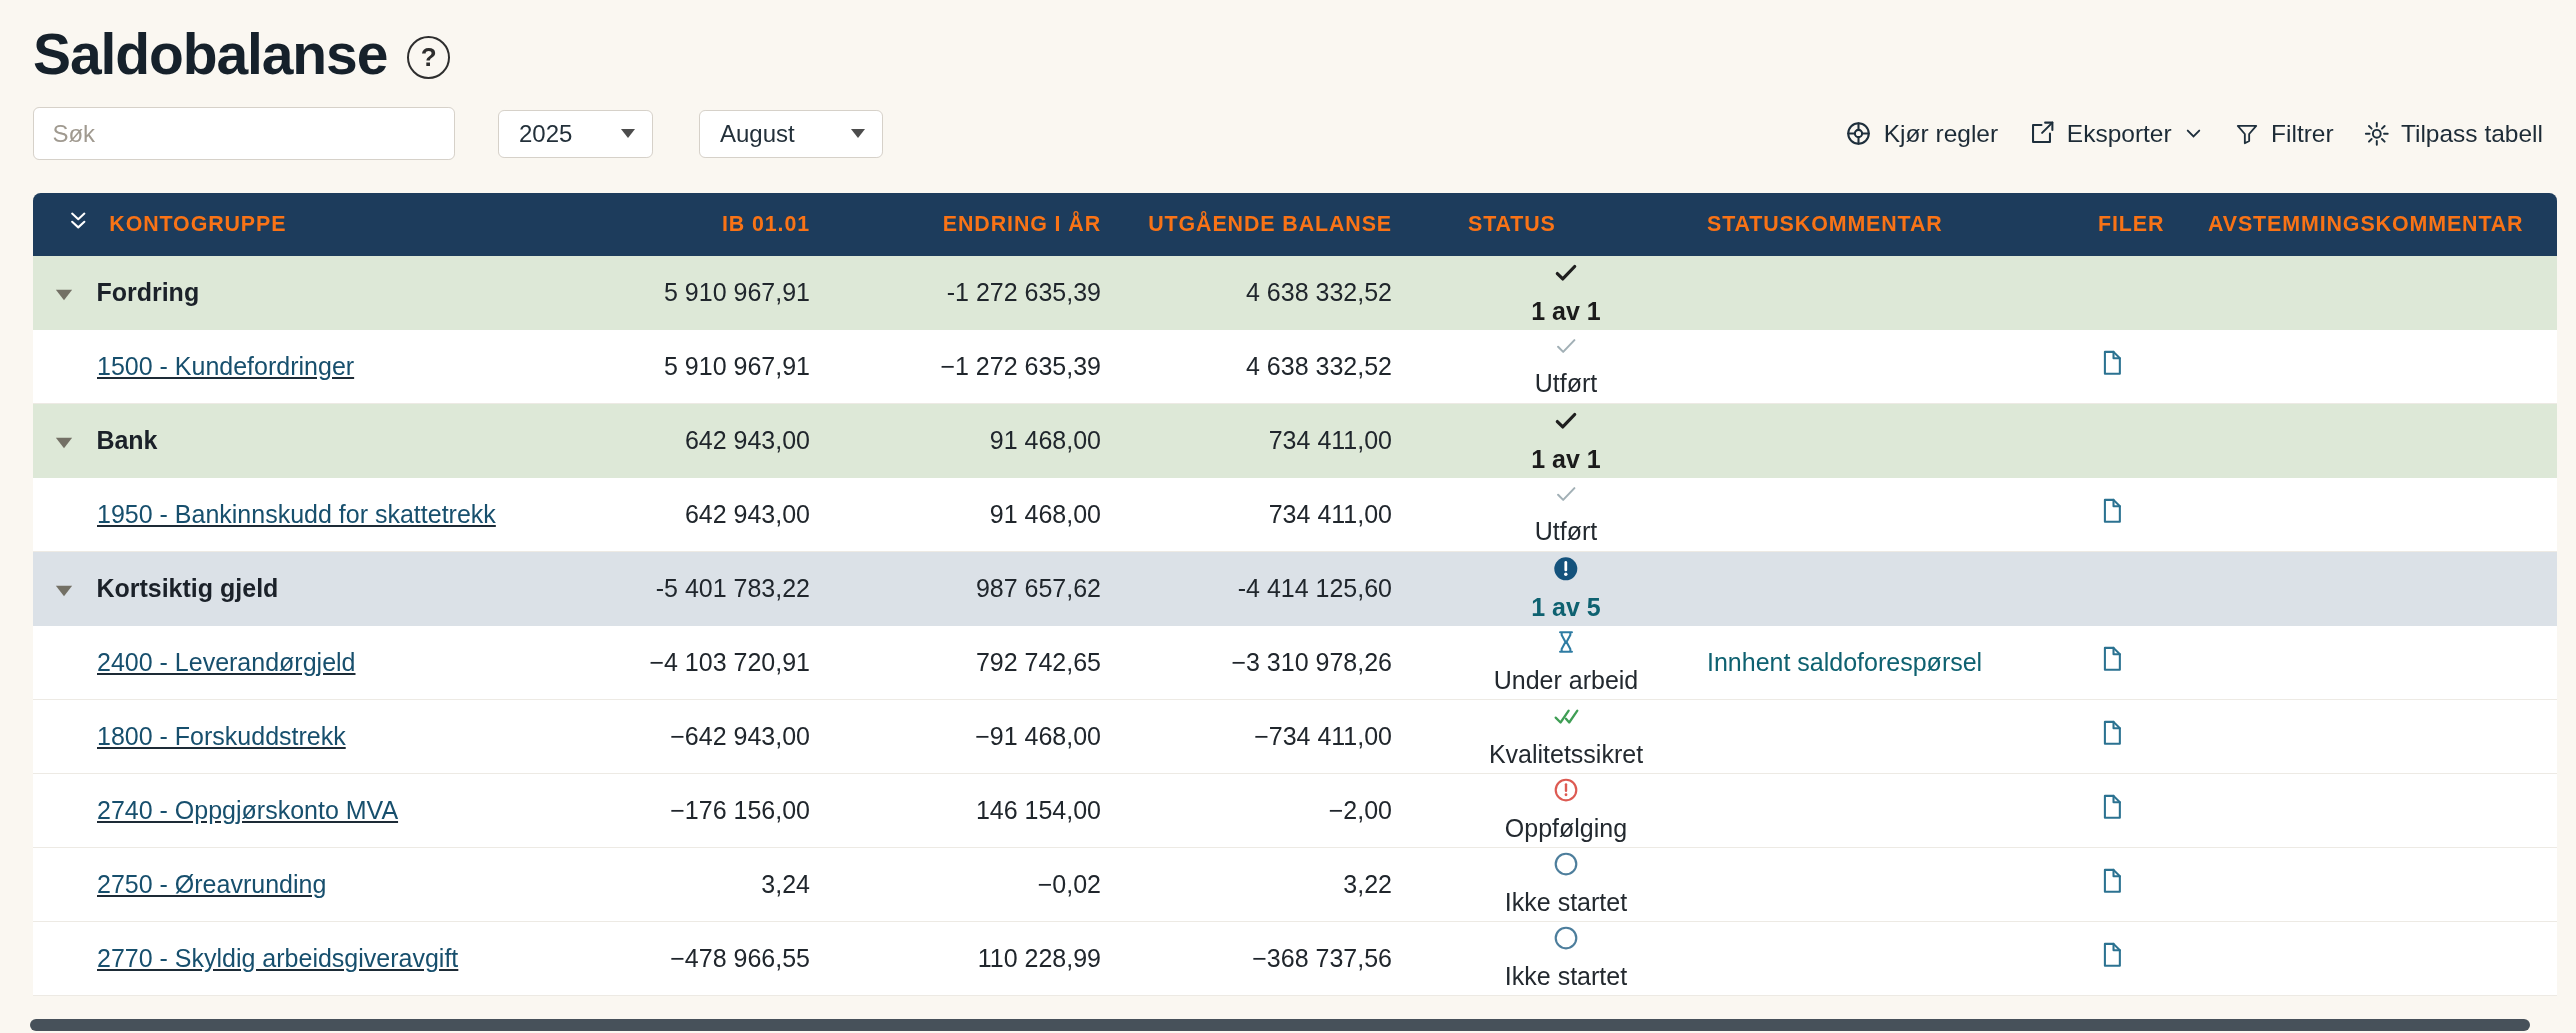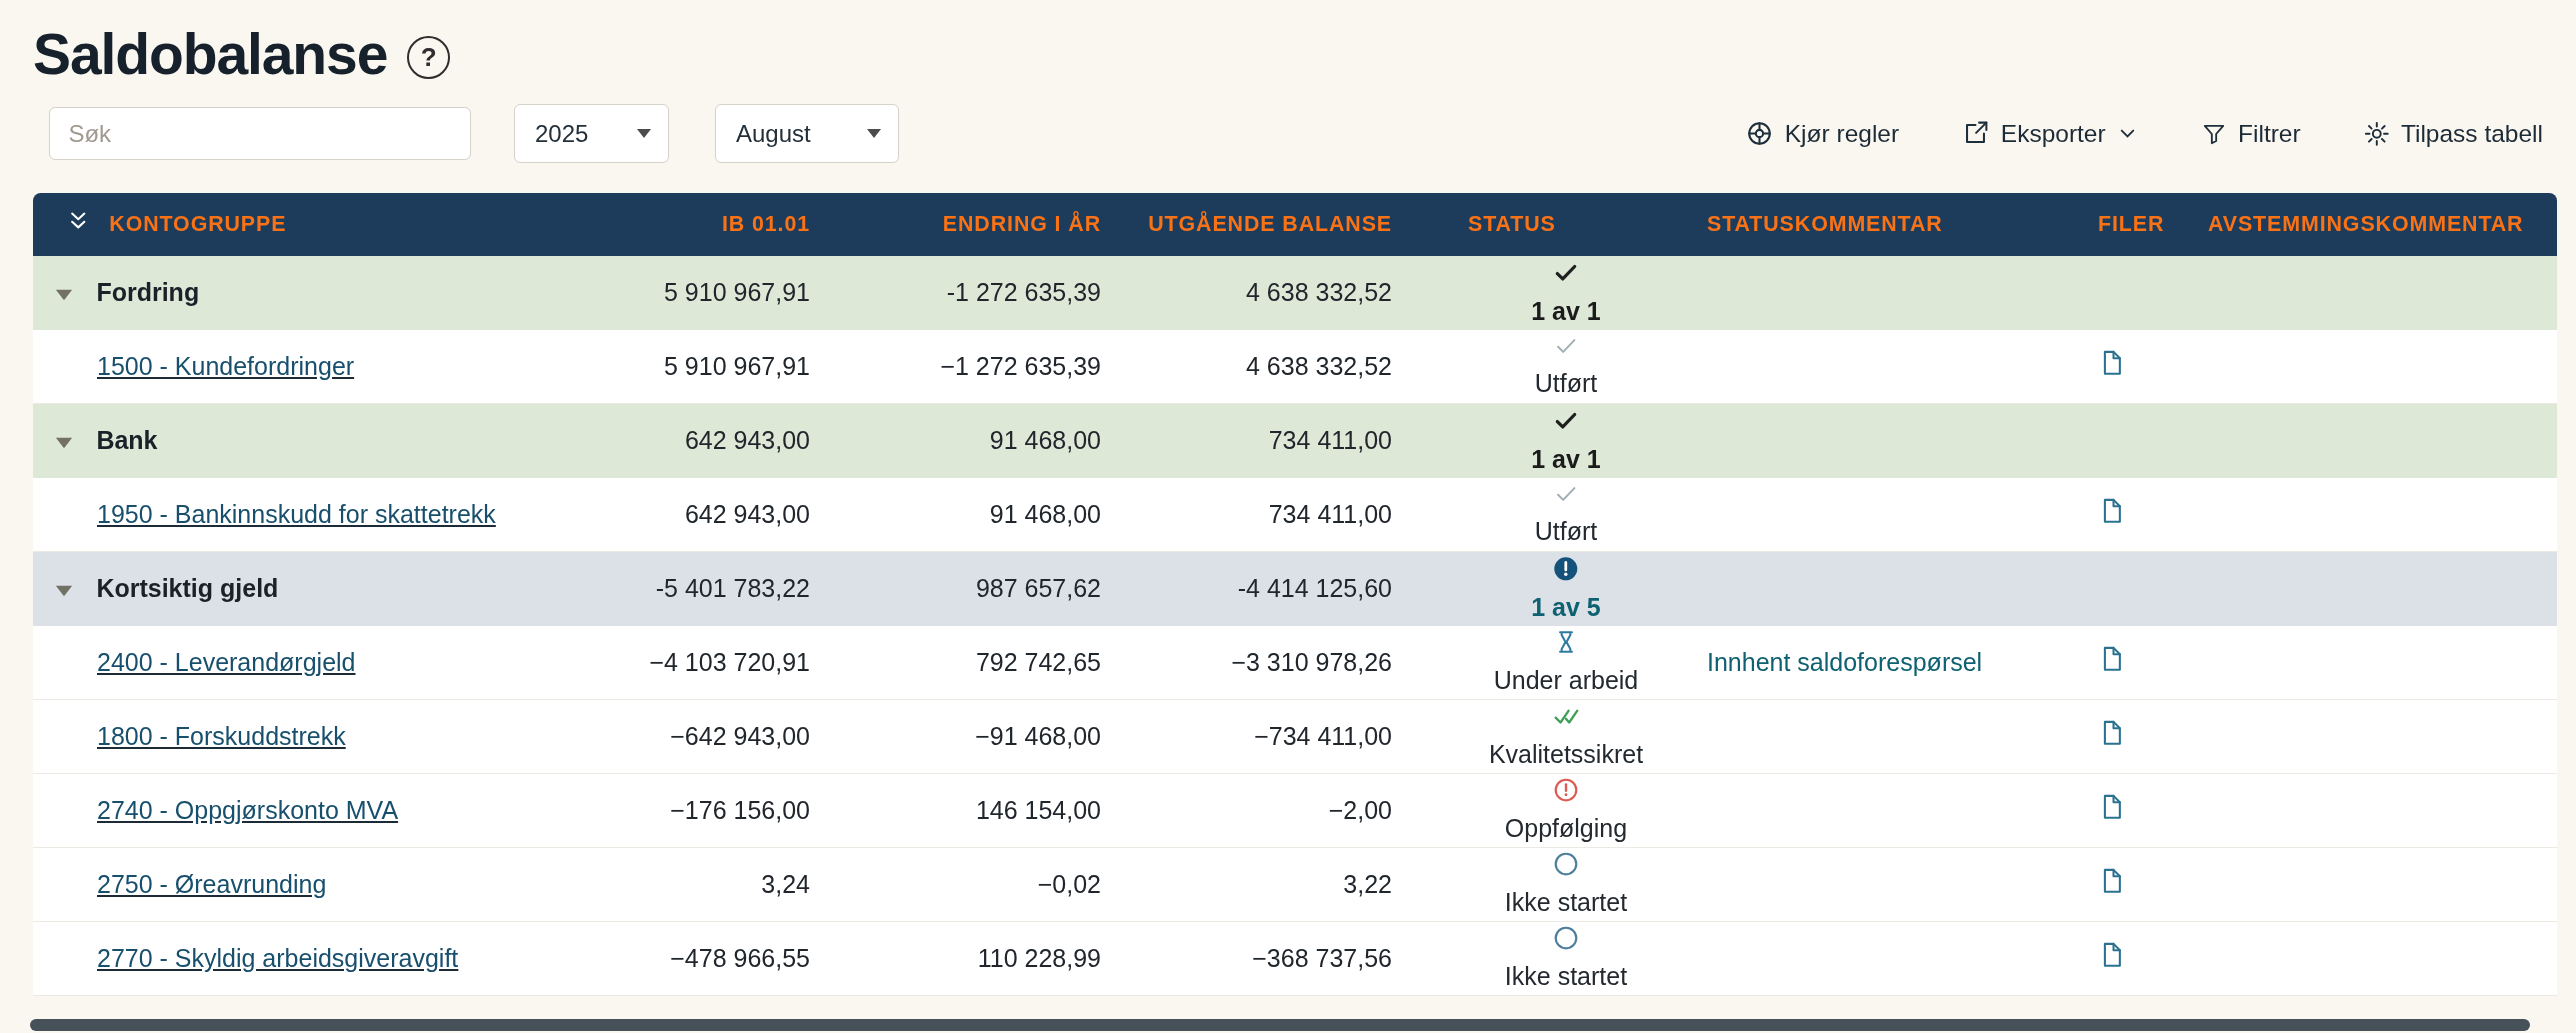--- a/index.html
+++ b/index.html
@@ -18,37 +18,37 @@
   .title-row { display:flex; align-items:center; height:73px; }
   .page-title { font-size:57px; font-weight:600; color:#16212b; letter-spacing:-1.1px; margin:0; line-height:1; }
   .help-btn {
     width:43px; height:43px; border:2.3px solid #2e2e2e; border-radius:50%;
     display:flex; align-items:center; justify-content:center;
     margin-left:20px; margin-top:4.6px; cursor:pointer;
     font-size:26px; font-weight:700; color:#2e2e2e; background:transparent;
   }
 
   
-  .controls { display:flex; align-items:center; margin-top:15.3px; height:54px;margin-left:16px; }
+  .controls { display:flex; align-items:center; margin-top:15.3px; height:54px; }
   .search {
     width:422px; height:53px; border:1.5px solid #d6d1c9; border-radius:6.1px;
     padding:0 18.4px; font-size:24px; color:#23303a; background:#fff; outline:none;
     font-family:"Liberation Sans", sans-serif;
   }
   .search::placeholder { color:#a09a90; }
   .select {
     display:flex; align-items:center; justify-content:space-between;
-    height:59px; background:#fff; border:1.5px solid #d6d1c9; border-radius:6.1px;
+    height:48px; background:#fff; border:1.5px solid #d6d1c9; border-radius:6.1px;
     padding:0 17px 0 20px; font-size:24px; color:#23303a; cursor:pointer;
   }
   .select.year { width:155px; margin-left:43px; }
   .select.month { width:184px; margin-left:46px; }
   .caret { width:0; height:0; border-left:7.7px solid transparent; border-right:7.7px solid transparent; border-top:9.2px solid #4c4c4c; margin-left:13.8px; }
 
-  .toolbar { margin-left:auto; display:flex; align-items:center; gap:62px; }
+  .toolbar { margin-left:auto; display:flex; align-items:center; gap:29px; }
   .tool { display:flex; align-items:center; gap:10.7px; cursor:pointer; font-size:24.5px; color:#1d2b36; white-space:nowrap; }
   .tool svg { display:block; }
 
   
   .table-wrap { margin:32px 33px 0 33px; }
   table { border-collapse:separate; border-spacing:0; table-layout:fixed; width:2523px; }
   col.c1 { width:467px; } col.c2 { width:329px; } col.c3 { width:291px; }
   col.c4 { width:291px; } col.c5 { width:253px; } col.c6 { width:367px; }
   col.c7 { width:130px; } col.c8 { width:396px; }
 

